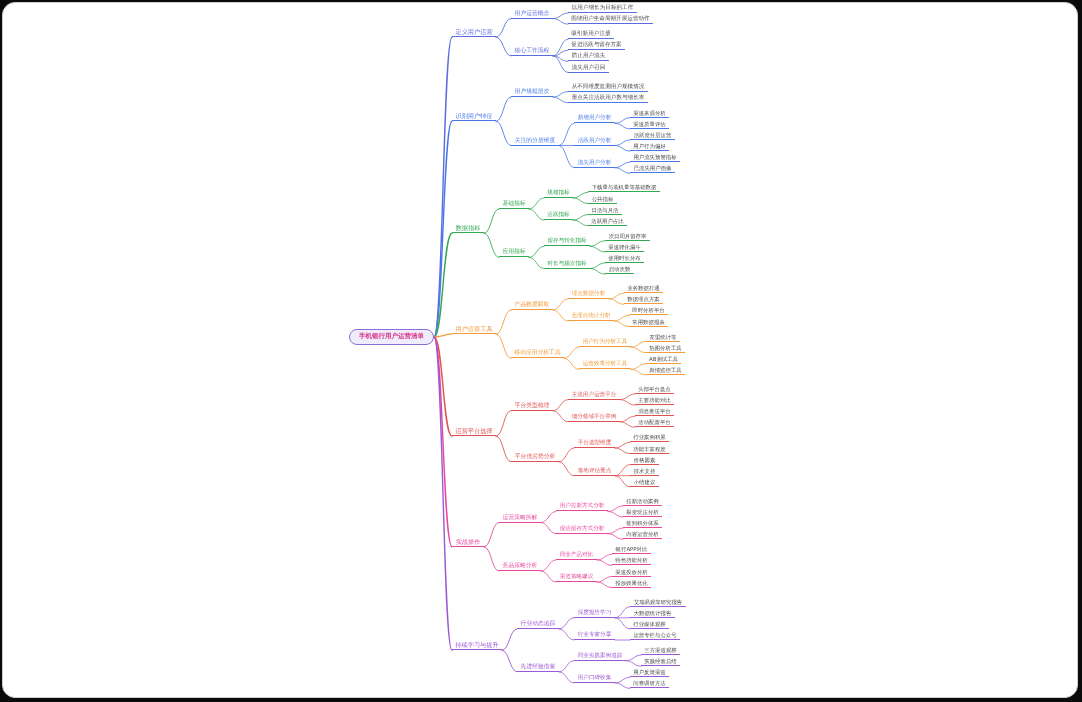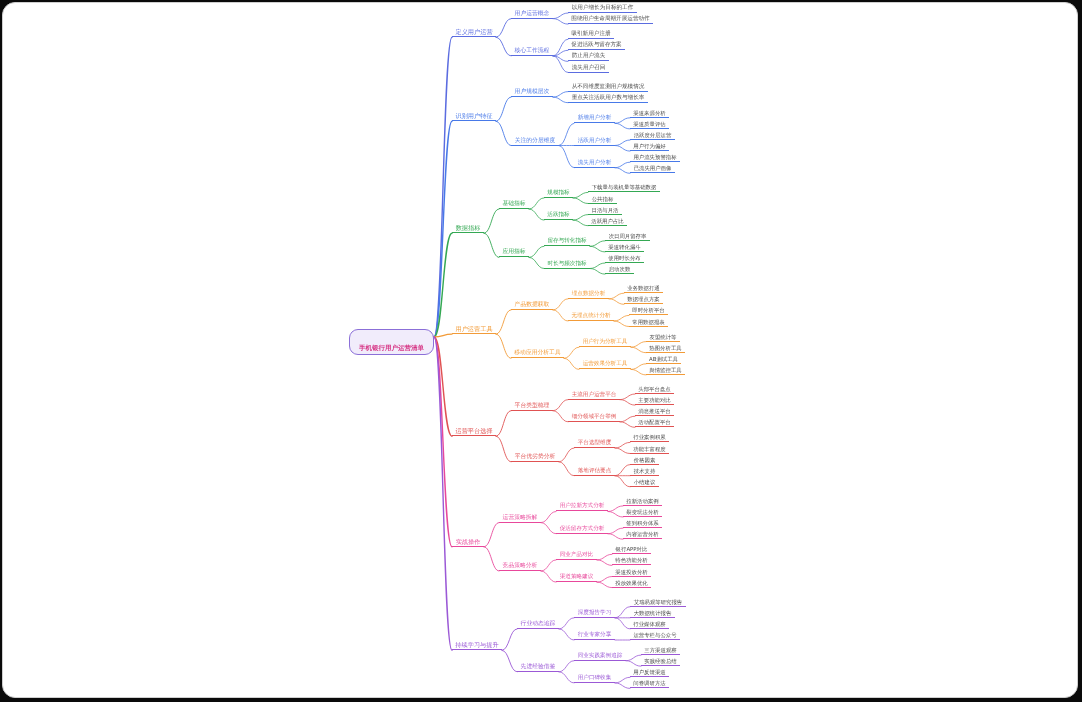--- a/index.html
+++ b/index.html
@@ -6,21 +6,21 @@
   #frame{position:relative;width:1082px;height:702px;background:#0a0a0a;overflow:hidden;
          font-family:"DejaVu Sans",sans-serif;}
   #mindmap-canvas{position:absolute;left:2px;top:2px;width:1076px;height:696px;
          background:#ffffff;border:1px solid #cfcfcf;border-radius:13px;box-sizing:border-box;}
   #connector-layer{position:absolute;left:0;top:0;width:100%;height:100%;pointer-events:none;}
   .node{position:absolute;white-space:nowrap;box-sizing:border-box;
         padding:0 3px;border-bottom:1px solid transparent;letter-spacing:0;
         overflow:visible;text-align:center;}
   .root-node{position:absolute;white-space:nowrap;box-sizing:border-box;
         font-weight:bold;border:1.3px solid;border-radius:9px;
-        padding:12px 9px;text-align:center;background:#f1ecfb;z-index:5;}
+        padding:0 9px;text-align:center;background:#f1ecfb;z-index:5;}
 </style>
 </head>
 <body>
 
 <div id="frame">
   <div id="mindmap-canvas">
     <svg id="connector-layer">
         <path d="M 431.0 334.0 C 440.0 334.0, 440.0 34.2, 449.0 34.2" stroke="#5b6ce0" stroke-width="1.4" fill="none" stroke-linecap="round"></path>
         <path d="M 493.0 34.2 C 500.5 34.2, 500.5 15.6, 508.0 15.6" stroke="#5b6ce0" stroke-width="0.9" fill="none" stroke-linecap="round"></path>
         <path d="M 550.0 15.6 C 557.5 15.6, 557.5 10.0, 565.0 10.0" stroke="#5b6ce0" stroke-width="0.8" fill="none" stroke-linecap="round"></path>

